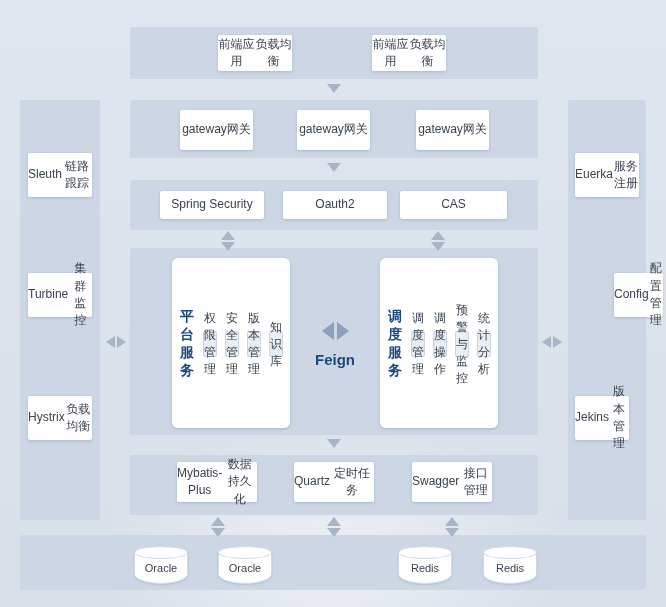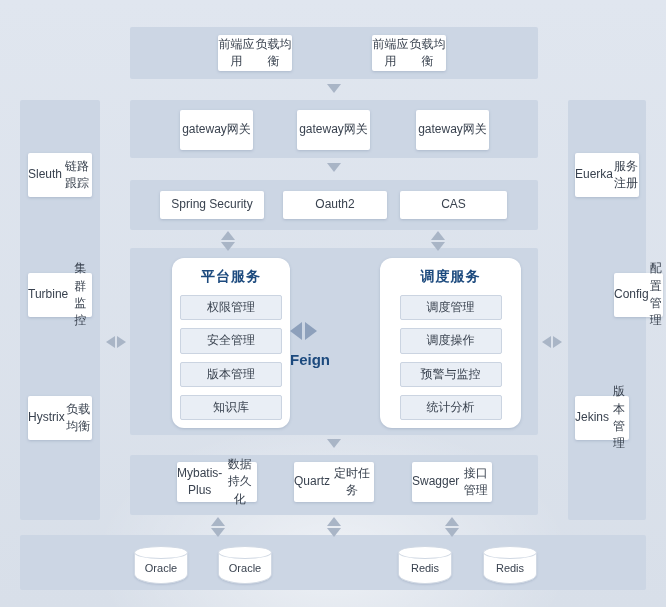--- a/index.html
+++ b/index.html
@@ -19,23 +19,23 @@
     background: var(--band, #ccd6e4);
     border-radius:2px;
   }
   .wbox {
     position:absolute; background:#fff; border-radius:2px;
     display:flex; flex-direction:row; align-items:center; justify-content:center;
     font-size:12px; color:#39424f; line-height:1.45; text-align:center;
     box-shadow:0 1px 3px rgba(90,110,145,.28);
   }
   .panel {
-    position:absolute; background:#fff; border-radius:12px;
+    position:absolute; background:#fff; border-radius:6px;
     box-shadow:0 1px 3px rgba(90,110,145,.28);
-    display:flex; flex-direction:column; align-items:center;
+    display:flex; flex-direction:row; align-items:center;
     padding:10px 8px 8px; gap:8px;
   }
   .panel-title {
     font-size:14px; font-weight:bold; letter-spacing:1px;
     color: var(--accent, #1c4a7e); margin-bottom:1px;
   }
   .subbox {
     width:102px; height:26px; background:#e9eef5; border:1px solid #cbd4e1;
     display:flex; align-items:center; justify-content:center;
     font-size:12px; color:#39424f; border-radius:2px;
@@ -44,21 +44,21 @@
   .tri-down { width:0; height:0; border-left:7px solid transparent; border-right:7px solid transparent; border-top:9px solid var(--arrow, #a9b5c6); }
   .tri-up   { width:0; height:0; border-left:7px solid transparent; border-right:7px solid transparent; border-bottom:9px solid var(--arrow, #a9b5c6); }
   .tri-left  { width:0; height:0; border-top:6px solid transparent; border-bottom:6px solid transparent; border-right:9px solid var(--arrow, #a9b5c6); }
   .tri-right { width:0; height:0; border-top:6px solid transparent; border-bottom:6px solid transparent; border-left:9px solid var(--arrow, #a9b5c6); }
   .arrow-abs { position:absolute; }
   .vpair { position:absolute; display:flex; flex-direction:column; align-items:center; gap:2px; }
   .hpair { position:absolute; display:flex; flex-direction:row; align-items:center; gap:2px; }
   
   .feign {
     position:absolute; left:290px; top:322px; width:90px;
-    display:flex; flex-direction:column; align-items:flex-start; gap:11px;
+    display:flex; flex-direction:column; align-items:center; gap:11px;
   }
   .feign-arrows { display:flex; gap:3px; align-items:center; }
   .feign-arrows .tri-left  { border-top-width:9px; border-bottom-width:9px; border-right-width:12px; border-right-color:#8da0bb; }
   .feign-arrows .tri-right { border-top-width:9px; border-bottom-width:9px; border-left-width:12px;  border-left-color:#8da0bb; }
   .feign-label { font-size:15px; font-weight:bold; color:var(--accent, #1c4a7e); }
   
   .cyl { position:absolute; width:54px; height:40px; }
   .cyl .cyl-body {
     position:absolute; top:6px; left:0; width:54px; height:32px;
     background:#fff; border:1px solid #d0d8e3; border-top:none;
@@ -121,21 +121,21 @@
   </div>
 
   <div class="panel" style="left:172px; top:258px; width:118px; height:170px;">
     <div class="panel-title">平台服务</div>
     <div class="subbox">权限管理</div>
     <div class="subbox">安全管理</div>
     <div class="subbox">版本管理</div>
     <div class="subbox">知识库</div>
   </div>
 
-  <div class="panel" style="left:380px; top:258px; width:141px; height:170px;justify-content:center;">
+  <div class="panel" style="left:380px; top:258px; width:118px; height:170px;">
     <div class="panel-title">调度服务</div>
     <div class="subbox">调度管理</div>
     <div class="subbox">调度操作</div>
     <div class="subbox">预警与监控</div>
     <div class="subbox">统计分析</div>
   </div>
 
   <div class="feign">
     <div class="feign-arrows">
       <div class="tri-left"></div>

